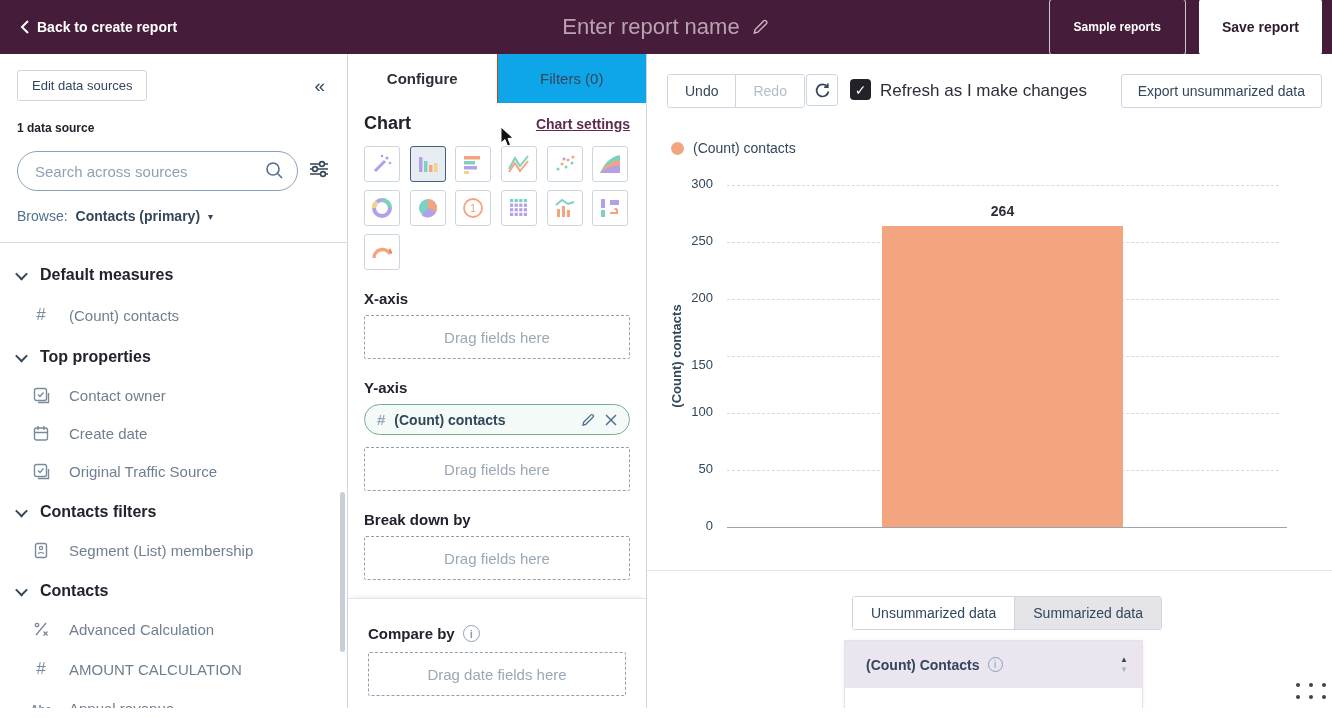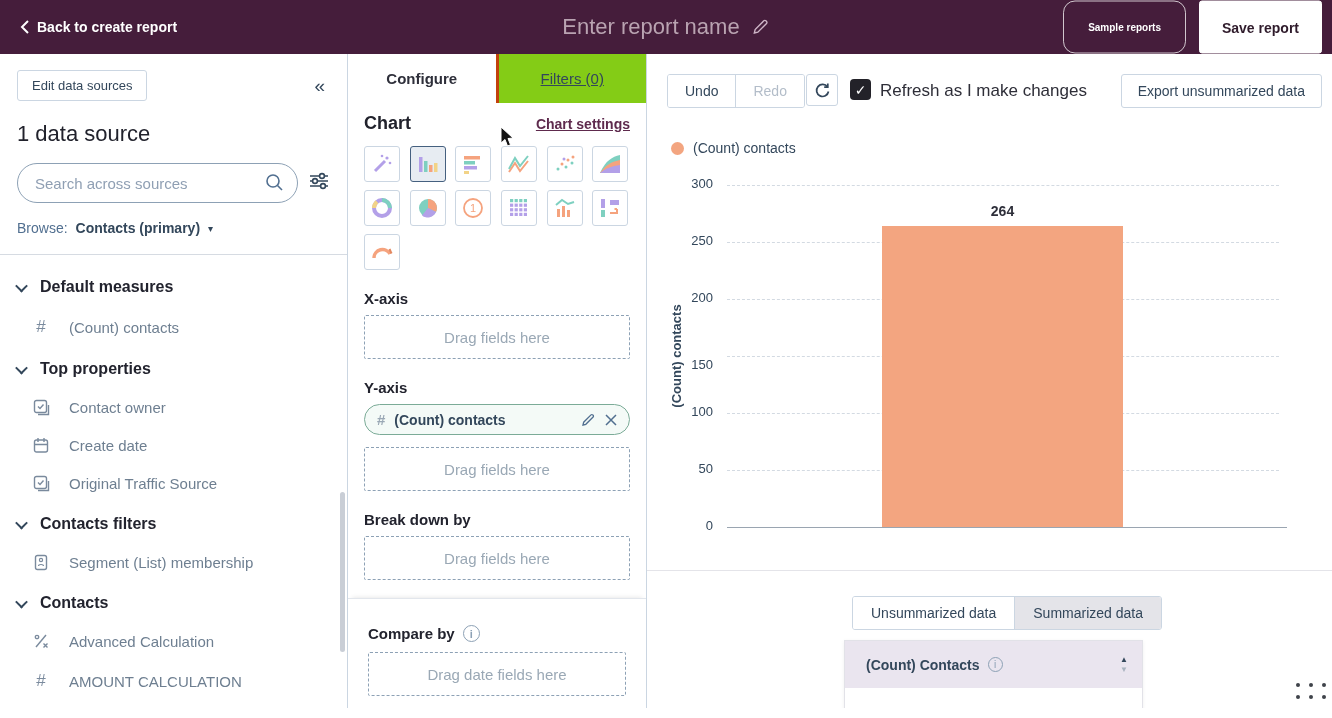--- a/index.html
+++ b/index.html
@@ -5,31 +5,31 @@
   * { margin:0; padding:0; box-sizing:border-box; }
   body { font-family:"Liberation Sans", sans-serif; background:#fff; }
   .app { position:relative; width:1332px; height:708px; background:#fff; overflow:hidden; }
 
   
   .topbar { position:relative; height:54px; background:#451d3b; display:flex; align-items:center; }
   .back { display:flex; align-items:center; gap:8px; color:#fff; font-size:14px; font-weight:bold; margin-left:20px; cursor:pointer; }
   .title-wrap { position:absolute; left:50%; top:50%; transform:translate(-50%,-50%); display:flex; align-items:center; gap:12px; }
   .title-text { color:#b9a3b1; font-size:22px; }
   .tb-buttons { position:absolute; right:10px; top:50%; transform:translateY(-50%); display:flex; gap:13px; }
-  .btn-ghost { background:transparent; border:1px solid rgba(255,255,255,.75); color:#fff; font-weight:bold; font-size:10px; padding:20px 24px; border-radius:12px; cursor:pointer; font-family:inherit; }
+  .btn-ghost { background:transparent; border:1px solid rgba(255,255,255,.75); color:#fff; font-weight:bold; font-size:12px; padding:20px 24px; border-radius:3px; cursor:pointer; font-family:inherit; }
   .btn-white { background:#fff; border:1px solid #fff; color:#2f1b2b; font-weight:bold; font-size:14px; padding:10px 22px; border-radius:3px; cursor:pointer; font-family:inherit; }
 
   .cols { display:flex; height:664px; }
 
   
   .sidebar { position:relative; width:348px; border-right:1px solid #cbd6e2; padding:16px 0 0 0; overflow:hidden; }
   .sb-row1 { display:flex; align-items:center; justify-content:space-between; padding:0 22px 0 17px; }
   .btn-outline { background:#fff; border:1px solid #cbd6e2; color:#33475b; font-size:13px; padding:7px 14px; border-radius:3px; cursor:pointer; font-family:inherit; }
   .collapse { font-size:19px; color:#33475b; cursor:pointer; line-height:1; }
-  .sb-heading { font-size:22px; font-weight:normal; color:#21222c; margin:20px 0 0 17px; }
+  .sb-heading { font-size:12px; font-weight:bold; color:#21222c; margin:20px 0 0 17px; }
   .search-row { display:flex; align-items:center; margin:16px 17px 0 17px; gap:10px; }
   .search-box { position:relative; flex:1; }
   .search-box input { width:100%; height:40px; border:1px solid #8da1b5; border-radius:20px; padding:0 38px 0 17px; font-size:15px; color:#33475b; font-family:inherit; outline:none; }
   .search-box input::placeholder { color:#8f9fb3; }
   .search-glyph { position:absolute; right:14px; top:10px; }
   .browse { margin:17px 0 0 17px; font-size:14px; color:#516f90; display:flex; align-items:center; gap:8px; }
   .browse b { color:#33475b; cursor:pointer; }
   .caret-dn { font-size:10px; color:#33475b; }
   .sb-divider { border-top:1px solid #d6dbe2; margin-top:18px; }
   .sb-sec { margin-top:23px; padding-left:17px; display:flex; align-items:center; gap:14px; cursor:pointer; }
@@ -39,21 +39,21 @@
   .sb-ic { width:20px; display:flex; justify-content:center; color:#7a8a9d; font-size:17px; }
   .sb-ic.txt { font-size:11px; font-weight:bold; letter-spacing:0; }
   .sb-lb { font-size:15px; color:#6e7f91; }
   .sb-scroll { position:absolute; right:2px; top:438px; width:5px; height:160px; background:#c9ced6; border-radius:3px; }
 
   
   .config { position:relative; width:299px; border-right:1px solid #cbd6e2; }
   .cfg-tabs { display:flex; height:49px; }
   .cfg-tab { flex:1; display:flex; align-items:center; justify-content:center; font-size:15px; cursor:pointer; }
   .cfg-tab.active { background:#fff; font-weight:bold; color:#2e2f3a; }
-  .cfg-tab.idle { background:#84cc16; color:#33475b; border-left:3px solid #c2410c;text-decoration:underline; }
+  .cfg-tab.idle { background:#0ea5e9; color:#33475b; border-left:1px solid #c2410c; }
   .cfg-body { padding:10px 16px 0 16px; }
   .cfg-head { display:flex; align-items:center; justify-content:space-between; }
   .cfg-title { font-size:18px; font-weight:bold; color:#21222c; }
   .cfg-link { font-size:14px; font-weight:bold; color:#5e2a4d; text-decoration:underline; cursor:pointer; }
   .ct-grid { margin-top:12px; display:grid; grid-template-columns:repeat(6,1fr); gap:8px; }
   .ct-btn { width:36px; height:36px; border:1px solid #cbd6e2; border-radius:3px; background:#fff; display:flex; align-items:center; justify-content:center; cursor:pointer; }
   .ct-btn.sel { background:#e7ecf2; border:1px solid #45607f; }
   .axis-lbl { margin-top:20px; font-size:15px; font-weight:bold; color:#22232e; display:flex; align-items:center; gap:8px; }
   .dropzone { margin-top:8px; height:44px; border:1px dashed #8da1b5; border-radius:2px; display:flex; align-items:center; justify-content:center; font-size:15px; color:#9aa8b5; }
   .chip { margin-top:8px; height:31px; border:1.5px solid #7bab97; background:#f4faf7; border-radius:16px; display:flex; align-items:center; padding:0 12px; gap:9px; }

